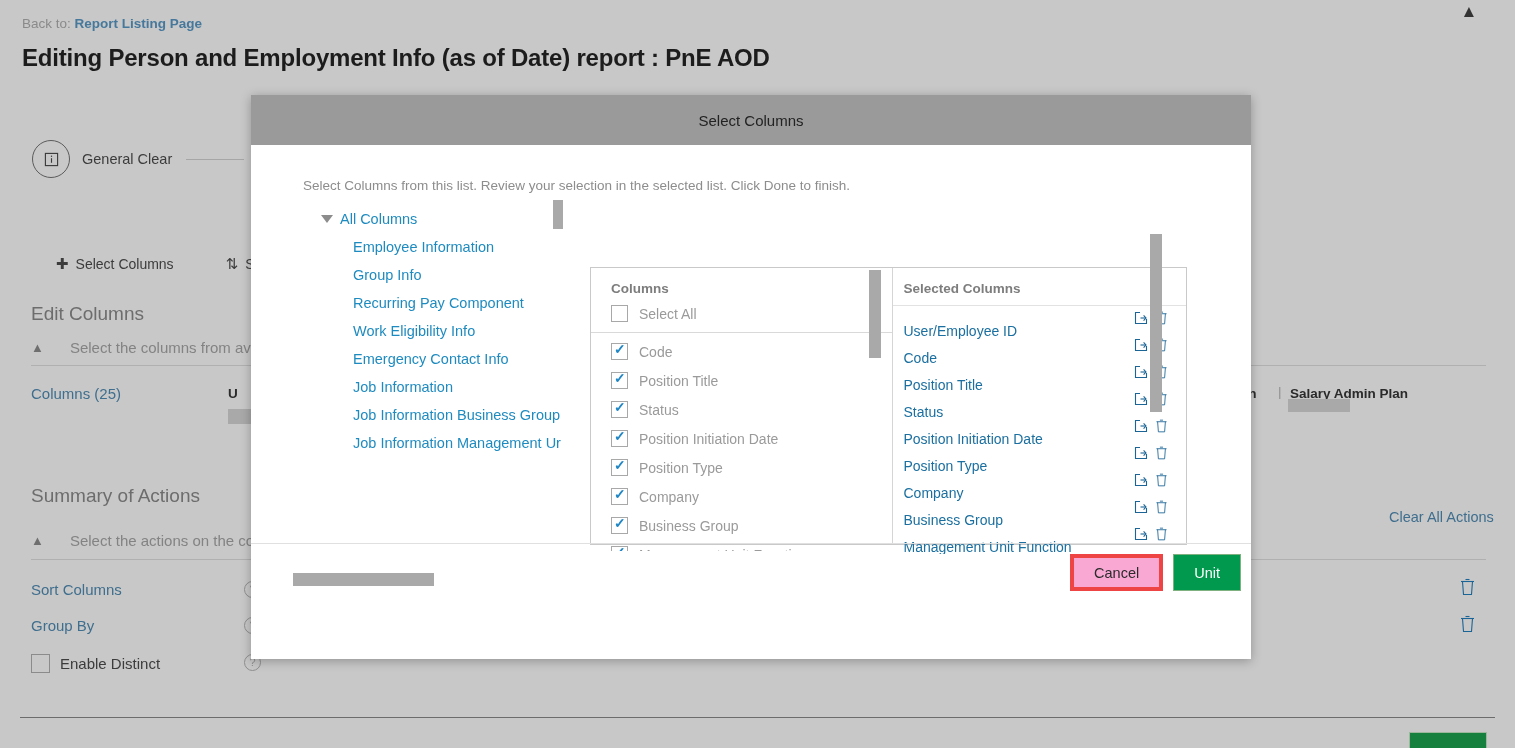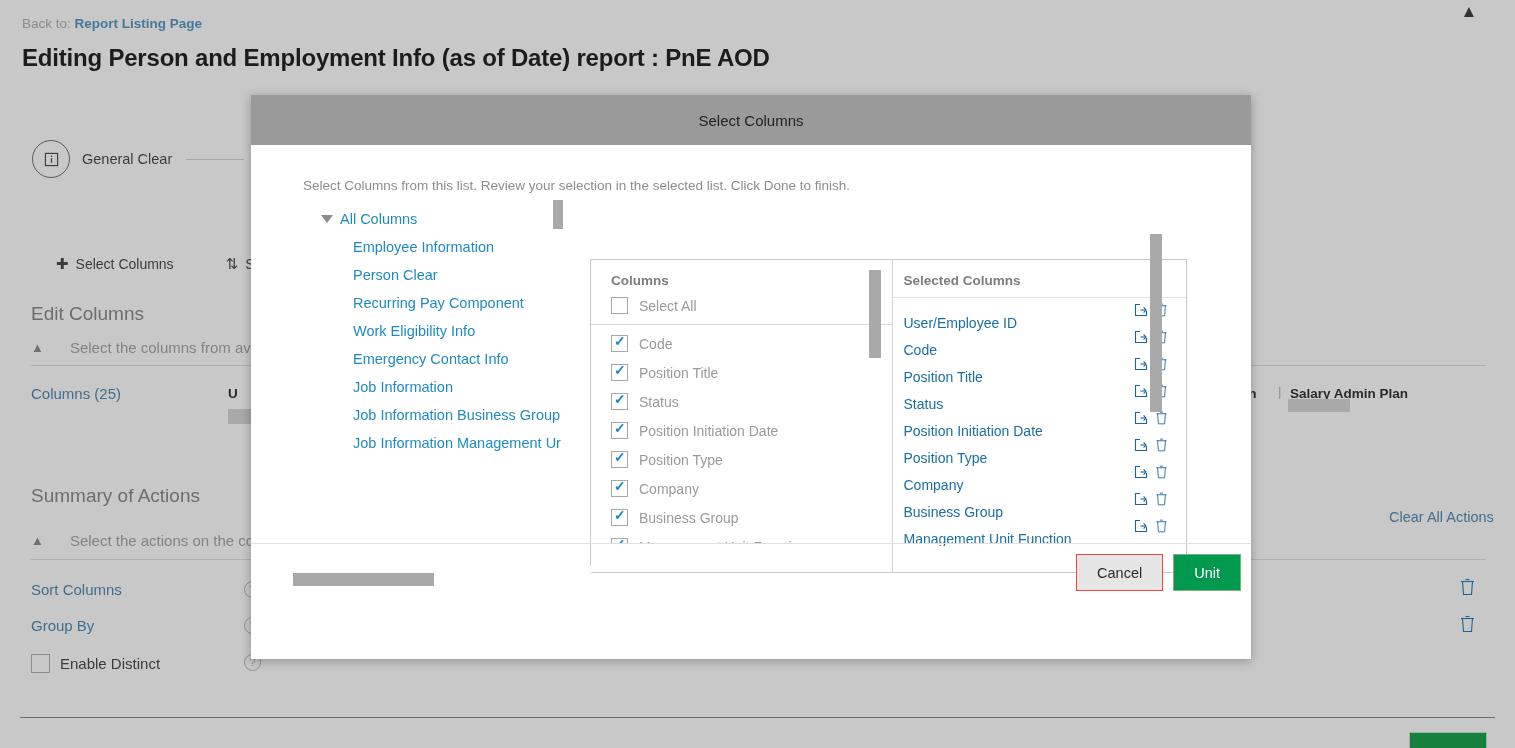--- a/index.html
+++ b/index.html
@@ -164,21 +164,21 @@
   .tree-hscroll {
     position: absolute; left: 293px; top: 573px; width: 141px; height: 13px; background: #a9a9a9;
   }
   .tree-fade {
     position: absolute; left: 251px; top: 566px; width: 340px; height: 22px;
     background: #fff;
   }
 
   
   .lists {
-    position: absolute; left: 339px; top: 114px; width: 597px; height: 314px;
+    position: absolute; left: 339px; top: 122px; width: 597px; height: 278px;
     border: 1px solid #c9c9c9; background: #fff; display: flex;
   }
   .panel { position: relative; height: 100%; }
   .panel-left { width: 302px; border-right: 1px solid #d5d5d5; }
   .panel-right { width: 294px; }
   .panel-title {
     font-size: 13.5px; font-weight: 700; color: #7d7d7d;
     padding: 13px 0 0 20px; white-space: nowrap;
   }
   .selectall-row {
@@ -219,21 +219,21 @@
 
   
   .modal-footer {
     position: absolute; left: 0; bottom: 0; width: 100%; height: 58px;
     border-top: 1px solid #e0e0e0;
     display: flex; align-items: center; justify-content: flex-end;
     gap: 10px; padding-right: 10px;
   }
   .btn {
     height: 37px; padding: 0 20px; font-size: 14.5px; cursor: pointer;
-    border: 1px solid #ef4444; background: #e5e5e5; color: #2b2b2b;
+    border: 4px solid #ef4444; background: #f9a8d4; color: #2b2b2b;
   }
   .btn-done {
     background: #00994d; border: 1px solid #7fb07f; color: #fff;
   }
 </style>
 </head>
 <body>
 
 <div id="root">
 
@@ -342,21 +342,21 @@
 
       <div class="tree">
         <div class="tree-root">
           <span class="tri-down"></span>
           <span class="tree-root-label">All Columns</span>
         </div>
         <div class="tree-item">
             <span>Employee Information</span>
           </div>
         <div class="tree-item">
-            <span>Person Clear</span>
+            <span>Group Info</span>
           </div>
         <div class="tree-item">
             <span>Recurring Pay Component</span>
           </div>
         <div class="tree-item">
             <span>Work Eligibility Info</span>
           </div>
         <div class="tree-item">
             <span>Emergency Contact Info</span>
           </div>

